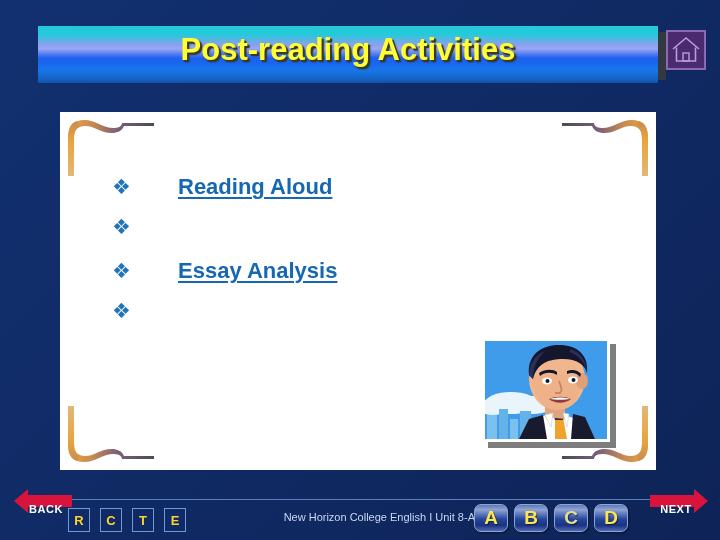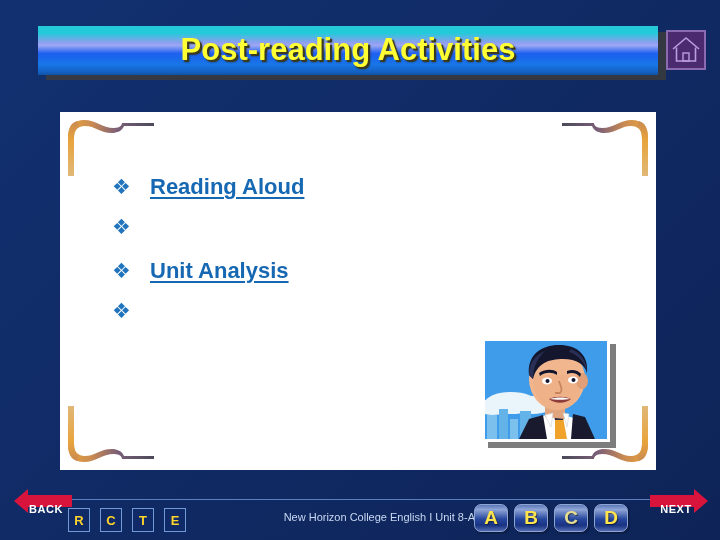--- a/index.html
+++ b/index.html
@@ -33,21 +33,21 @@
     width: 620px;
     height: 48px;
     background: #3b3b3b;
     opacity: 0.85;
   }
   .title-banner {
     position: absolute;
     left: 38px;
     top: 26px;
     width: 620px;
-    height: 49px;
+    height: 57px;
     background: linear-gradient(to bottom,
         #26c8d8 0%,
         #21cbd9 14%,
         #8f9ff0 34%,
         #9aa7f5 40%,
         #2060f0 56%,
         #1a64ee 62%,
         #1876e8 78%,
         #1464c8 92%,
         #1152a8 100%);
@@ -121,20 +121,21 @@
     color: #1f74bd;
     line-height: 1;
   }
   .bullet-label {
     font-size: 22px;
     font-weight: bold;
     color: #1668b3;
     text-decoration: underline;
     text-underline-offset: 3px;
     white-space: nowrap;
+    margin-left: 28px;
   }
 
   
   .picture-shadow {
     position: absolute;
     left: 428px;
     top: 232px;
     width: 128px;
     height: 104px;
     background: #7d7d7d;
@@ -307,21 +308,21 @@
     <div class="bullet-list">
       <div class="bullet-row">
         <span class="bullet-mark">❖</span>
         <span class="bullet-label">Reading Aloud</span>
       </div>
       <div class="bullet-row">
         <span class="bullet-mark">❖</span>
       </div>
       <div class="bullet-row">
         <span class="bullet-mark">❖</span>
-        <span class="bullet-label">Unit Analysis</span>
+        <span class="bullet-label">Essay Analysis</span>
       </div>
       <div class="bullet-row">
         <span class="bullet-mark">❖</span>
       </div>
     </div>
 
     <div class="picture-shadow"></div>
     <div class="picture">
       <svg width="122" height="98" viewBox="0 0 122 98">
         <rect x="0" y="0" width="122" height="98" fill="#3e9ceb"></rect>

